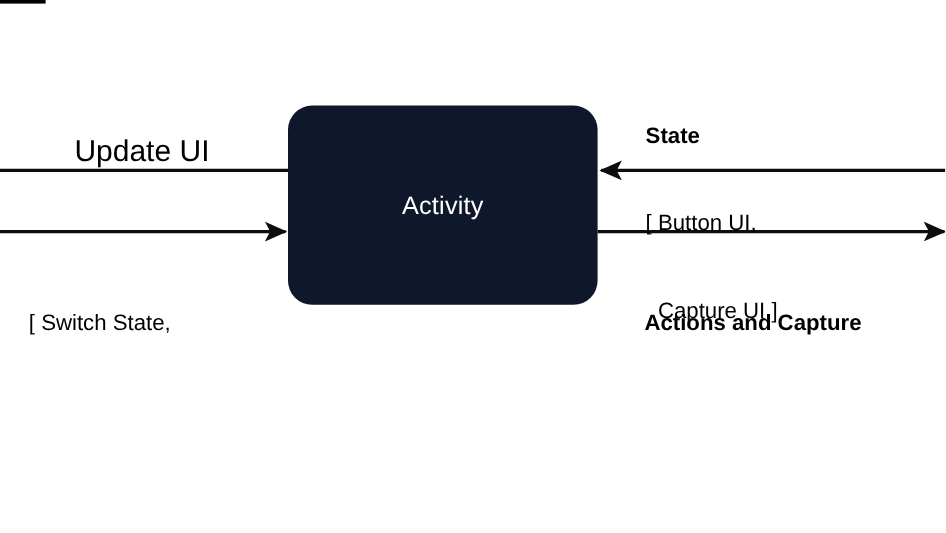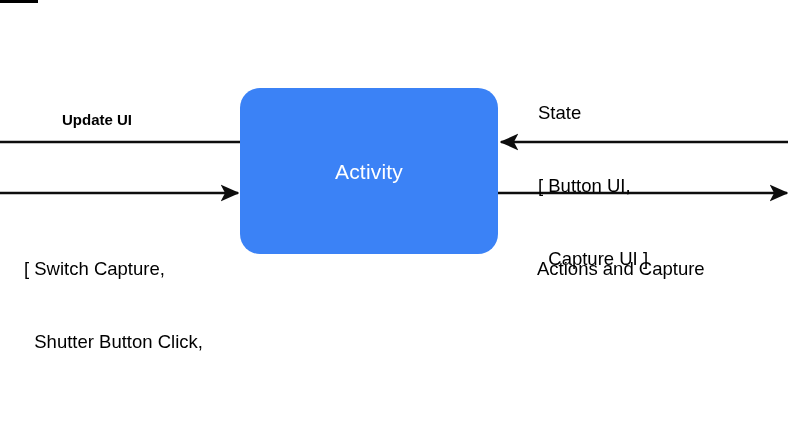--- a/index.html
+++ b/index.html
@@ -31,52 +31,52 @@
     width: 38px;
     height: 3px;
     background: #000000;
   }
   .node-box {
     position: absolute;
     left: 240px;
     top: 88px;
     width: 258px;
     height: 166px;
-    background: #3b82f6;
+    background: #0f172a;
     border-radius: 20px;
     display: flex;
     align-items: center;
     justify-content: center;
   }
   .node-label {
     color: #ffffff;
     font-size: 21px;
     font-weight: 400;
     letter-spacing: 0.2px;
     line-height: 1;
   }
   .lbl {
     position: absolute;
     white-space: pre;
     line-height: 1.32;
     font-size: 18.5px;
   }
   .lbl .hd {
-    font-weight: normal;
+    font-weight: bold;
     display: block;
   }
   .lbl .ln {
     display: block;
     font-weight: normal;
   }
   #label-update-ui {
     left: 62px;
     top: 110px;
-    font-weight: bold;
-    font-size: 15px;
+    font-weight: normal;
+    font-size: 25px;
   }
   #label-state {
     left: 538px;
     top: 52px;
   }
   #label-actions {
     left: 24px;
     top: 208px;
   }
   #label-camera-ops {
@@ -116,22 +116,21 @@
 
   <div class="lbl" id="label-update-ui">Update UI</div>
 
   <div class="lbl" id="label-state">
     <span class="hd">State</span>
     <span class="ln">[ Button UI,</span>
     <span class="ln">  Capture UI ]</span>
   </div>
 
   <div class="lbl" id="label-actions">
-    <span class="ln">[ Switch Capture,</span>
-    <span class="ln">  Shutter Button Click,</span>
+    <span class="ln">[ Switch State,</span>
     
     
     
   </div>
 
   <div class="lbl" id="label-camera-ops">
     <span class="hd">Actions and Capture</span>
     
     
     

